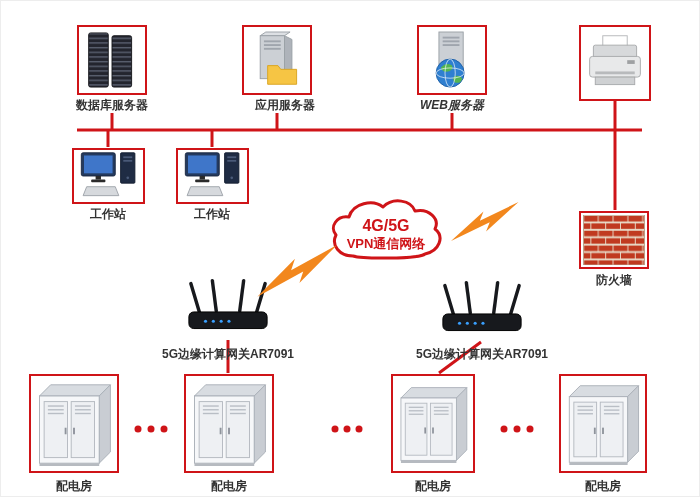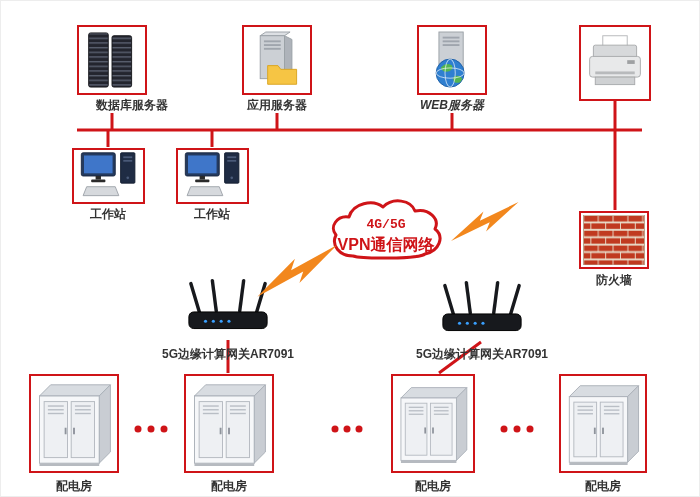--- a/index.html
+++ b/index.html
@@ -13,39 +13,39 @@
     display:flex;align-items:center;justify-content:center;box-sizing:border-box;z-index:2;
   }
   .plain{position:absolute;z-index:2;display:flex;align-items:center;justify-content:center;}
   .lbl{
     position:absolute;z-index:4;font-size:12px;font-weight:bold;color:#333;
     white-space:nowrap;transform:translateX(-50%);text-align:center;
   }
   .overlay{position:absolute;left:0;top:0;z-index:3;pointer-events:none;}
   .cloudwrap{position:absolute;left:322px;top:190px;width:126px;height:82px;z-index:2;}
   .cloudwrap svg{position:absolute;left:0;top:0;}
-  .cloud-t1{position:absolute;left:50%;top:26px;transform:translateX(-50%);font-size:13px;font-weight:bold;color:#cf1418;z-index:3;white-space:nowrap;font-family:Liberation Mono, monospace;}
-  .cloud-t2{position:absolute;left:50%;top:44px;transform:translateX(-50%);font-size:16px;font-weight:bold;color:#cf1418;z-index:3;white-space:nowrap;}
+  .cloud-t1{position:absolute;left:50%;top:26px;transform:translateX(-50%);font-size:16px;font-weight:bold;color:#cf1418;z-index:3;white-space:nowrap;}
+  .cloud-t2{position:absolute;left:50%;top:44px;transform:translateX(-50%);font-size:13px;font-weight:bold;color:#cf1418;z-index:3;white-space:nowrap;}
   
   #n-db{left:76px;top:24px;width:70px;height:70px;}
   #n-app{left:241px;top:24px;width:70px;height:70px;}
   #n-web{left:416px;top:24px;width:70px;height:70px;}
   #n-printer{left:578px;top:24px;width:72px;height:76px;}
   #n-ws1{left:71px;top:147px;width:73px;height:56px;}
   #n-ws2{left:175px;top:147px;width:73px;height:56px;}
   #n-fw{left:578px;top:210px;width:70px;height:58px;}
   #n-b1{left:28px;top:373px;width:90px;height:99px;}
   #n-b2{left:183px;top:373px;width:90px;height:99px;}
   #n-b3{left:390px;top:373px;width:84px;height:99px;}
   #n-b4{left:558px;top:373px;width:88px;height:99px;}
   #gw1{left:183px;top:276px;width:88px;height:64px;}
   #gw2{left:437px;top:278px;width:88px;height:64px;}
   
-  #l-db{left:111px;top:96px;margin-left:20px;}
-  #l-app{left:276px;top:96px;}
+  #l-db{left:111px;top:96px;}
+  #l-app{left:284px;top:96px;}
   #l-web{left:451px;top:96px;font-style:italic;}
   #l-ws1{left:107px;top:205px;}
   #l-ws2{left:211px;top:205px;}
   #l-fw{left:613px;top:271px;font-family:Liberation Mono, monospace;}
   #l-gw1{left:227px;top:345px;}
   #l-gw2{left:481px;top:345px;}
   #l-b1{left:73px;top:477px;}
   #l-b2{left:228px;top:477px;}
   #l-b3{left:432px;top:477px;}
   #l-b4{left:602px;top:477px;}

